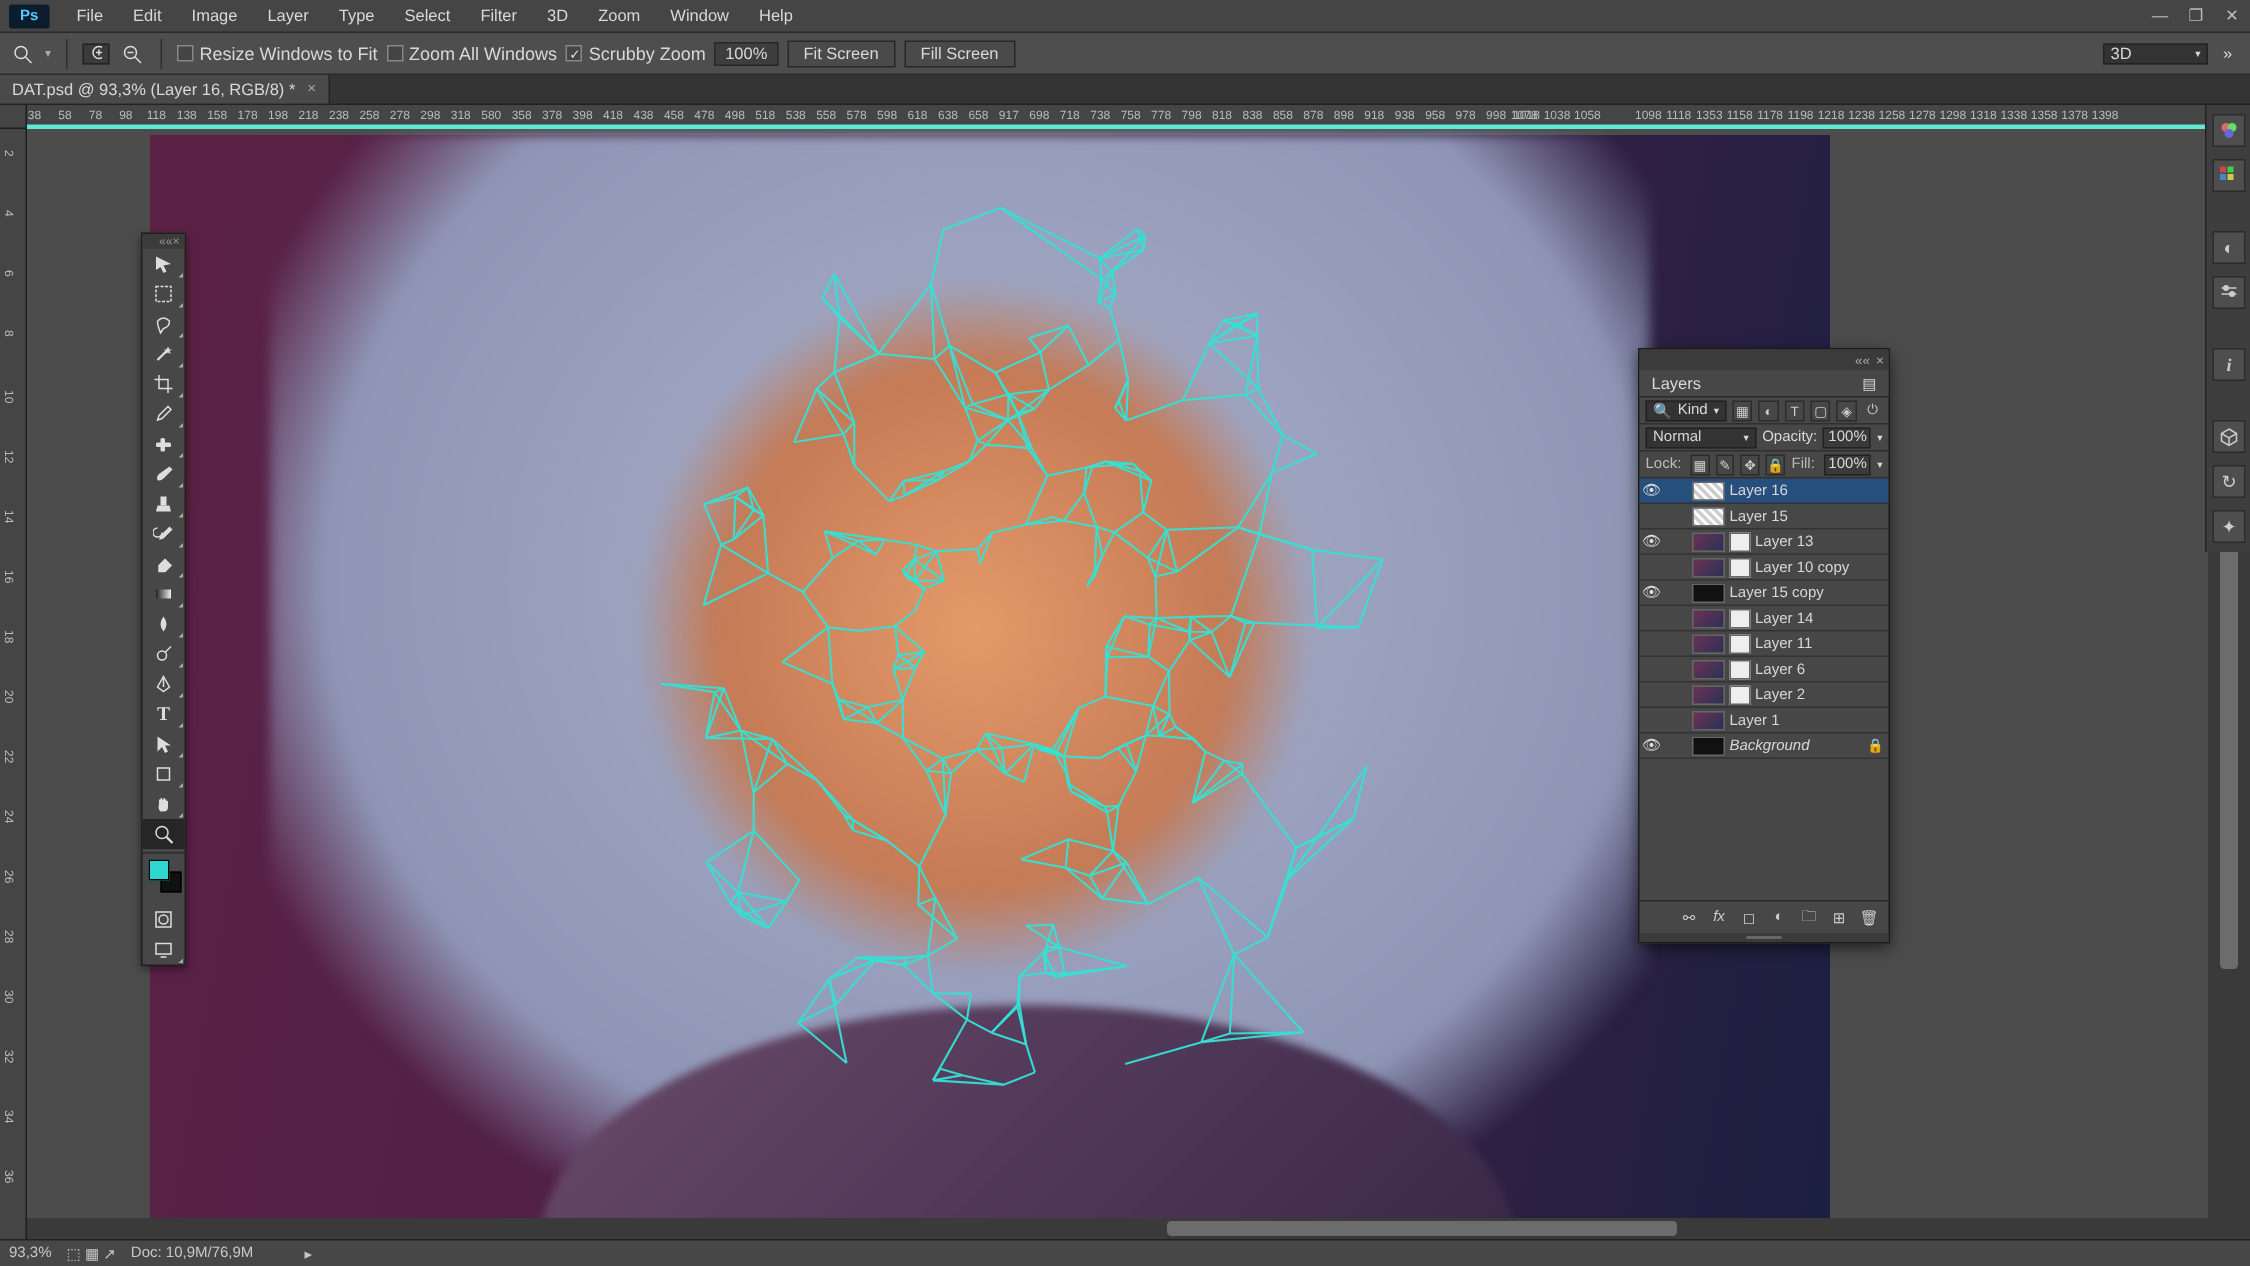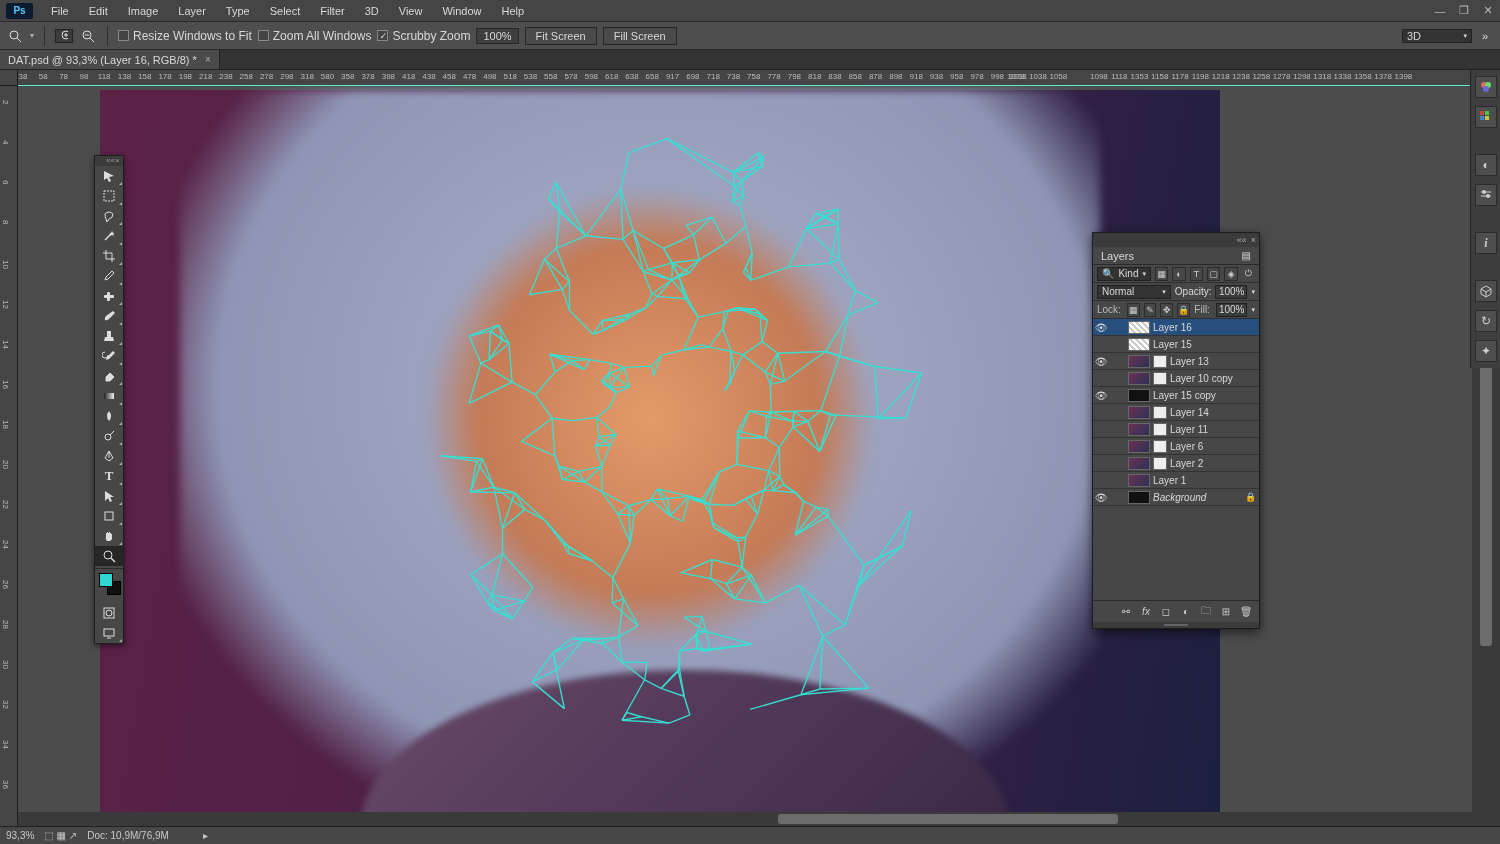--- a/index.html
+++ b/index.html
@@ -24,21 +24,21 @@
 .opt-right{ margin-left:auto; display:flex; align-items:center; gap:4px;}
 .sep{width:1px;height:20px;background:#2f2f2f;margin:0 4px;}
 
 
 .doctabrow{ height:20px; background:#343434; display:flex; align-items:stretch; border-bottom:1px solid #222;}
 .doctab{ background:#4a4a4a; padding:0 8px; display:flex; align-items:center; gap:8px; font-size:11px; border-right:1px solid #222;}
 .doctab .x{ color:#aaa; font-size:10px;}
 
 
 .workspace{ position:relative; height:calc(100% - 22px - 28px - 20px - 18px); background:#2a2a2a; }
-.ruler-h{position:absolute;top:0;left:18px;right:28px;height:16px;background:#454545;border-bottom:1px solid #5eead4;overflow:hidden;}
+.ruler-h{position:absolute;top:0;left:18px;right:28px;height:16px;background:#454545;border-bottom:3px solid #5eead4;overflow:hidden;}
 .ruler-v{position:absolute;top:16px;left:0;bottom:0;width:18px;background:#454545;border-right:1px solid #1e1e1e;overflow:hidden;}
 .ruler-h .ticklabel{position:absolute;top:2px;font-size:8px;color:#bbb;transform:translateX(-50%);}
 .ruler-v .ticklabel{position:absolute;left:1px;font-size:8px;color:#bbb;writing-mode:vertical-rl;}
 .ruler-corner{position:absolute;top:0;left:0;width:18px;height:16px;background:#454545;border-right:1px solid #1e1e1e;border-bottom:1px solid #1e1e1e;}
 .canvas-area{position:absolute;top:16px;left:18px;right:28px;bottom:0;background:#4c4c4c;overflow:hidden;}
 .canvas{position:absolute; top:4px; left:82px; width:1120px; height:740px; background:linear-gradient(100deg,#5c2246 0%,#4b1f48 50%,#1b2040 100%);}
 .silhouette{position:absolute; left:80px; top:0; width:920px; height:740px; background:radial-gradient(80% 90% at 52% 40%, #aab0c9 0%, #8f96b5 60%, rgba(90,96,130,0) 72%); filter:blur(4px);}
 .face{position:absolute;left:300px;top:60px;width:520px;height:640px;background:
  radial-gradient(60% 50% at 48% 42%, #e59a6a 0%, #c47a55 55%, rgba(120,70,50,0) 72%);
  border-radius:50% 50% 40% 40%; filter:blur(6px);}
@@ -110,21 +110,21 @@
   <div class="ps-logo">Ps</div>
   <div id="menu-items" style="display: flex;">
       <div class="menuitem">File</div>
       <div class="menuitem">Edit</div>
       <div class="menuitem">Image</div>
       <div class="menuitem">Layer</div>
       <div class="menuitem">Type</div>
       <div class="menuitem">Select</div>
       <div class="menuitem">Filter</div>
       <div class="menuitem">3D</div>
-      <div class="menuitem">View</div>
+      <div class="menuitem">Zoom</div>
       <div class="menuitem">Window</div>
       <div class="menuitem">Help</div>
     </div>
   <div class="win-controls">
     <div class="win-btn">—</div>
     <div class="win-btn">❐</div>
     <div class="win-btn">✕</div>
   </div>
 </div>
 

